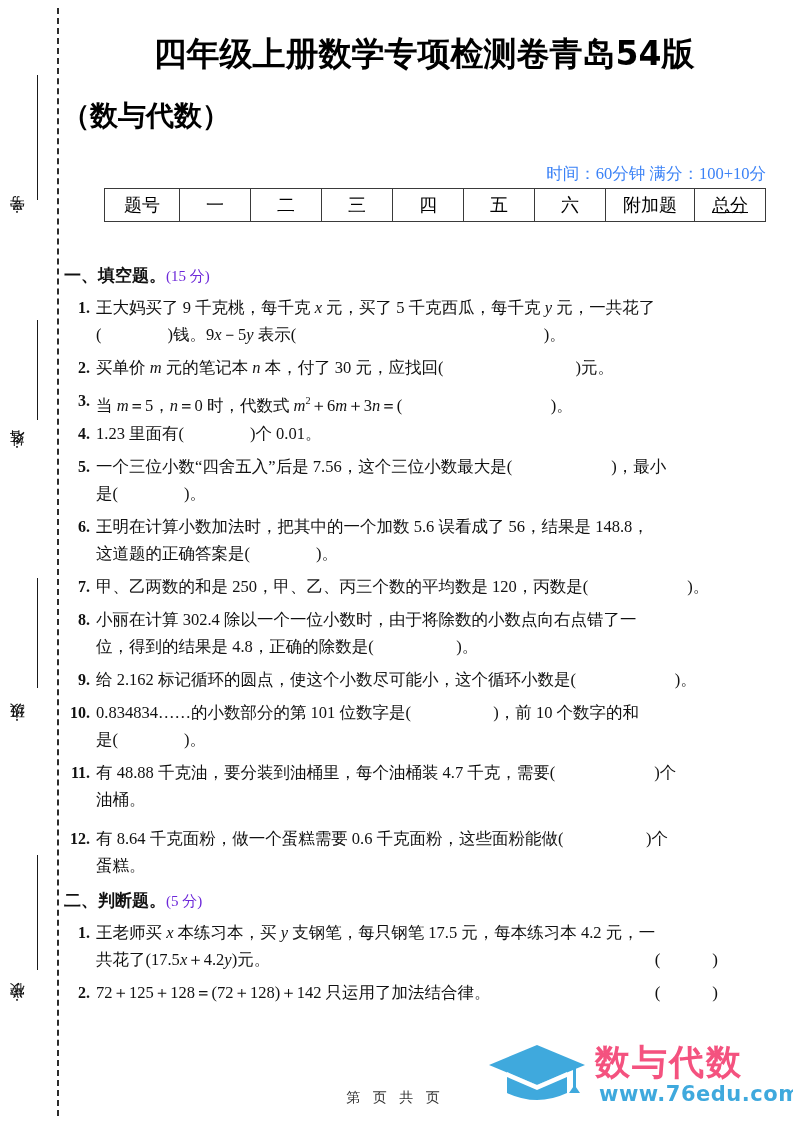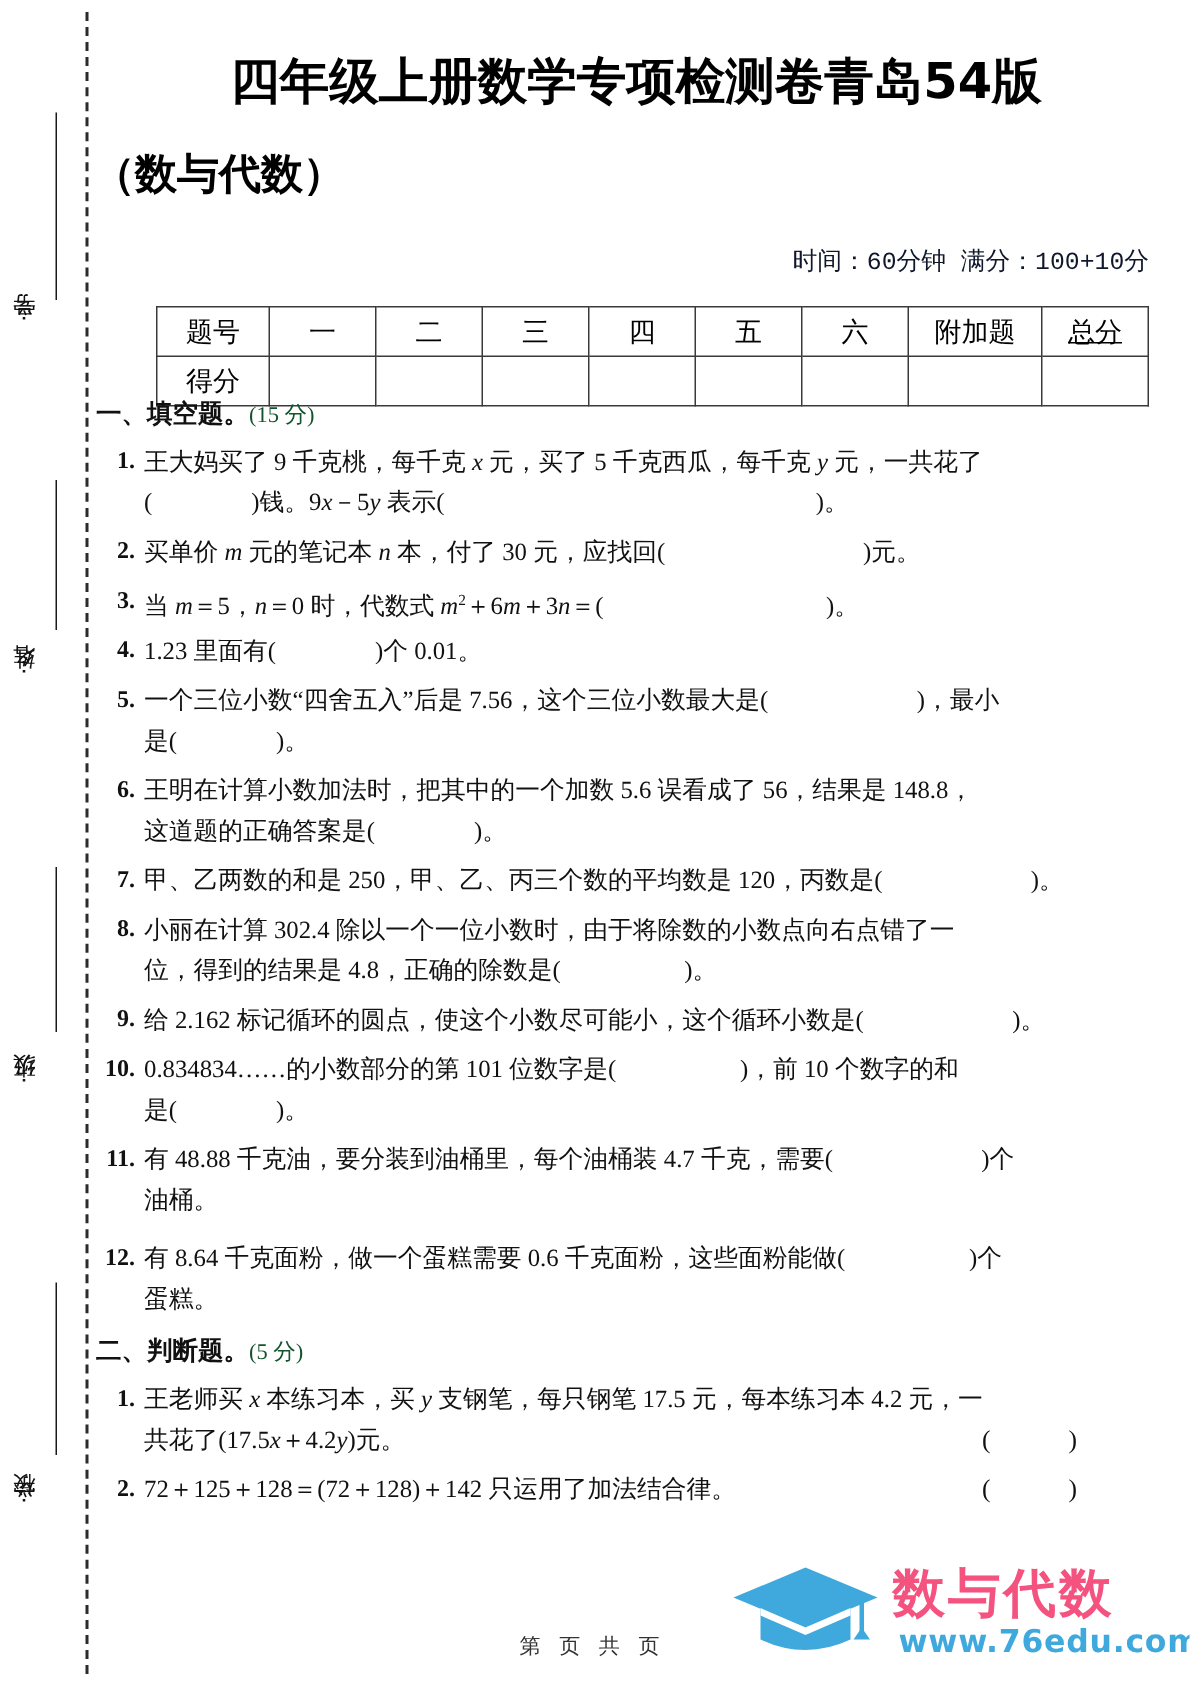--- a/index.html
+++ b/index.html
@@ -85,31 +85,31 @@
     font-weight: bold;
     font-size: 28px;
     color: #000;
   }
 
   
   .meta-line {
     position: absolute;
     right: 27px;
     top: 163px;
-    font-family: Liberation Mono, monospace;
+    font-family: Liberation Serif, serif;
     font-size: 16.5px;
-    color: #0f172a;
+    color: #3b82f6;
     white-space: nowrap;
   }
 
   
   .score-table {
     position: absolute;
     left: 42px;
-    top: 204px;
+    top: 188px;
     border-collapse: collapse;
     table-layout: fixed;
     width: 662px;
   }
   .score-table td {
     border: 1.4px solid #3a3a3a;
     height: 32px;
     text-align: center;
     vertical-align: middle;
     font-family: "DejaVu Sans", "Liberation Sans", sans-serif;
@@ -125,21 +125,21 @@
     left: 2px;
     font-family: "Liberation Serif", "DejaVu Serif", serif;
     font-size: 17px;
     font-weight: bold;
     color: #111;
     white-space: nowrap;
   }
   .sec-head .pts {
     font-weight: normal;
     font-size: 15px;
-    color: #14532d;
+    color: #6d28d9;
   }
 
   
   .q {
     position: absolute;
     left: 2px;
     width: 700px;
     font-size: 16.5px;
     line-height: 27px;
     color: #111;
@@ -247,31 +247,20 @@
           <td class="hdrcell" style="width: 74px;">题号</td>
           <td class="hdrcell" style="width: 70px;">一</td>
           <td class="hdrcell" style="width: 70px;">二</td>
           <td class="hdrcell" style="width: 70px;">三</td>
           <td class="hdrcell" style="width: 70px;">四</td>
           <td class="hdrcell" style="width: 70px;">五</td>
           <td class="hdrcell" style="width: 70px;">六</td>
           <td class="hdrcell" style="width: 88px;">附加题</td>
           <td class="hdrcell" style="width: 70px; text-decoration: underline;">总分</td>
         </tr>
-        <tr>
-          <td class="hdrcell">得分</td>
-          <td></td>
-          <td></td>
-          <td></td>
-          <td></td>
-          <td></td>
-          <td></td>
-          <td></td>
-          <td></td>
-        </tr>
       </tbody>
   </table>
 
   <div id="question-area">
       <div class="sec-head" style="top: 264px;"><span>一、填空题。</span><span class="pts">(15 分)</span></div>
       <div class="q" style="top: 294px;">
         <span class="num">1.</span>
         <span class="body">王大妈买了 9 千克桃，每千克 <i>x</i> 元，买了 5 千克西瓜，每千克 <i>y</i> 元，一共花了<br>(　　　　)钱。9<i>x</i>－5<i>y</i> 表示(　　　　　　　　　　　　　　　)。</span>
       </div>
       <div class="q" style="top: 354px;">

